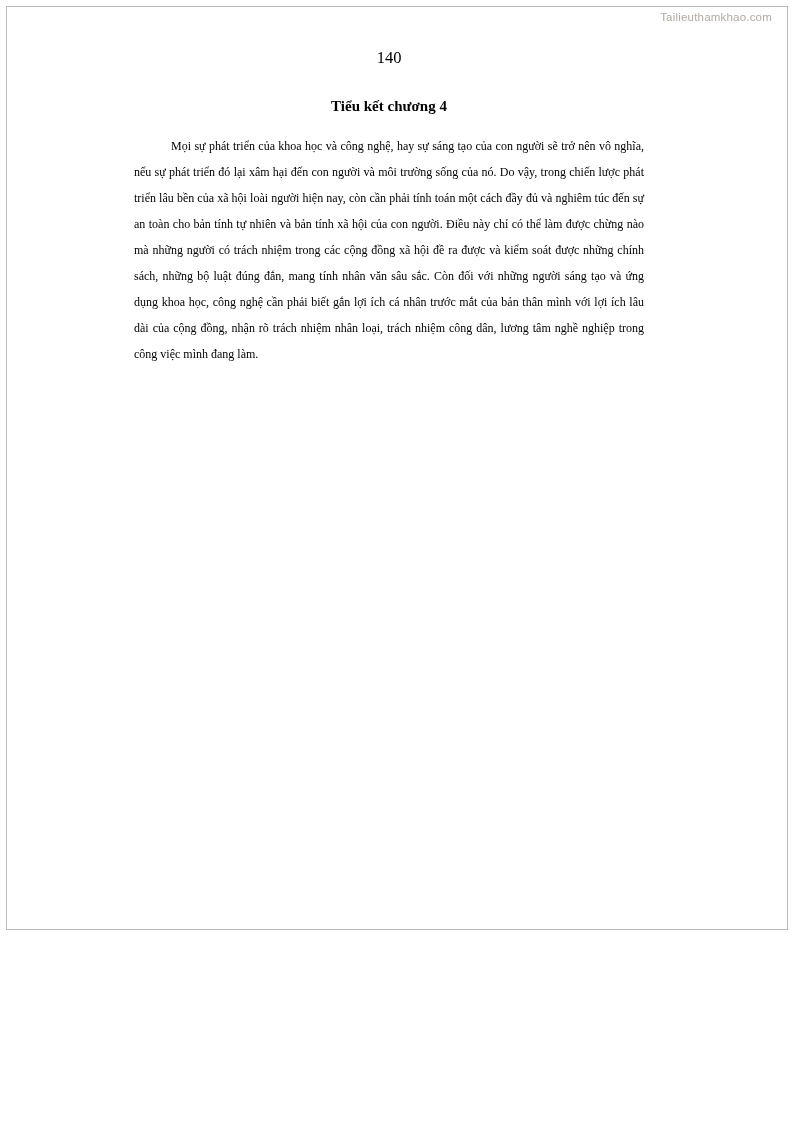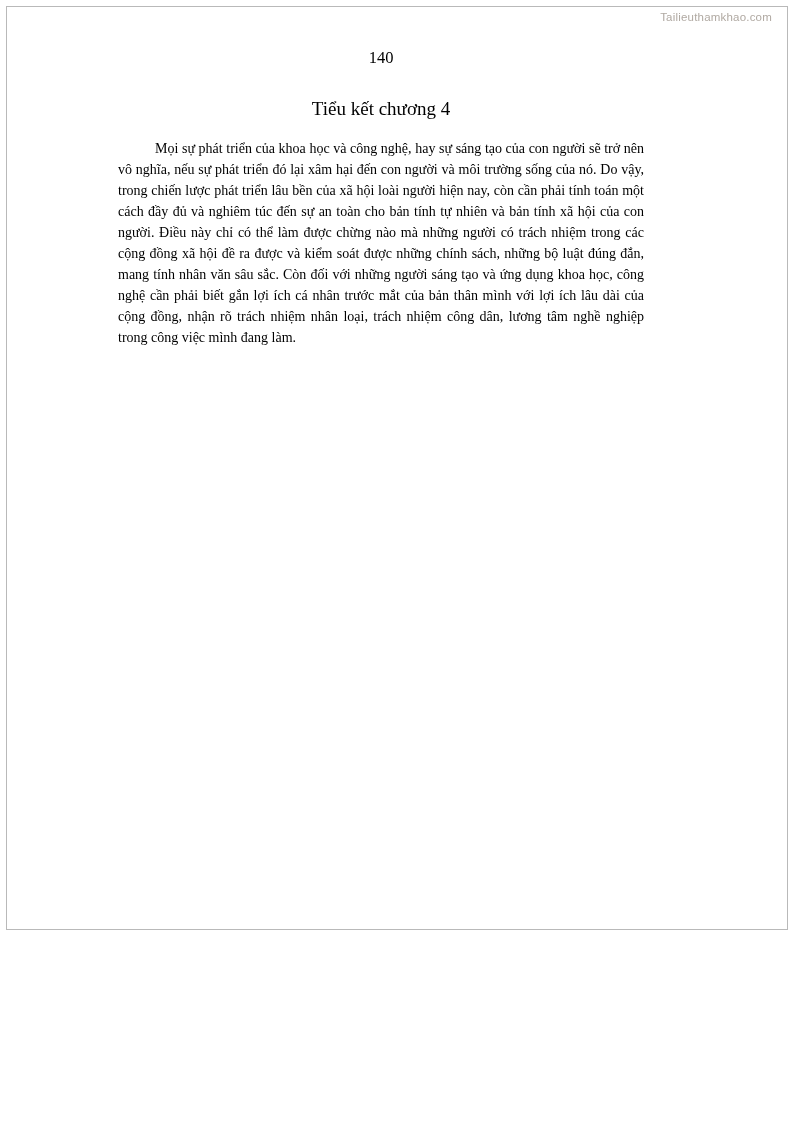--- a/index.html
+++ b/index.html
@@ -30,40 +30,40 @@
     position: absolute;
     top: 11px;
     right: 22px;
     font-family: "Liberation Sans", sans-serif;
     font-size: 11.5px;
     color: #b0a9a2;
     letter-spacing: 0.2px;
   }
   .content {
     position: absolute;
-    left: 118px;
+    left: 126px;
     top: 48px;
     width: 526px;
   }
   .folio {
     text-align: center;
     font-size: 16.5px;
     line-height: 1.2;
     margin: 0 0 30px 0;
   }
   .heading {
     text-align: center;
-    font-size: 19px;
-    font-weight: normal;
+    font-size: 15px;
+    font-weight: bold;
     margin: 0 0 18px 0;
   }
   p.body-para {
-    margin: 0;
-    font-size: 14px;
-    line-height: 21px;
+    margin: 8px;
+    font-size: 12px;
+    line-height: 26px;
     text-align: justify;
     text-justify: inter-word;
     text-indent: 37px;
     hyphens: none;
   }
   p.body-para + p.body-para {
     margin-top: 0;
   }
 </style>
 </head>

